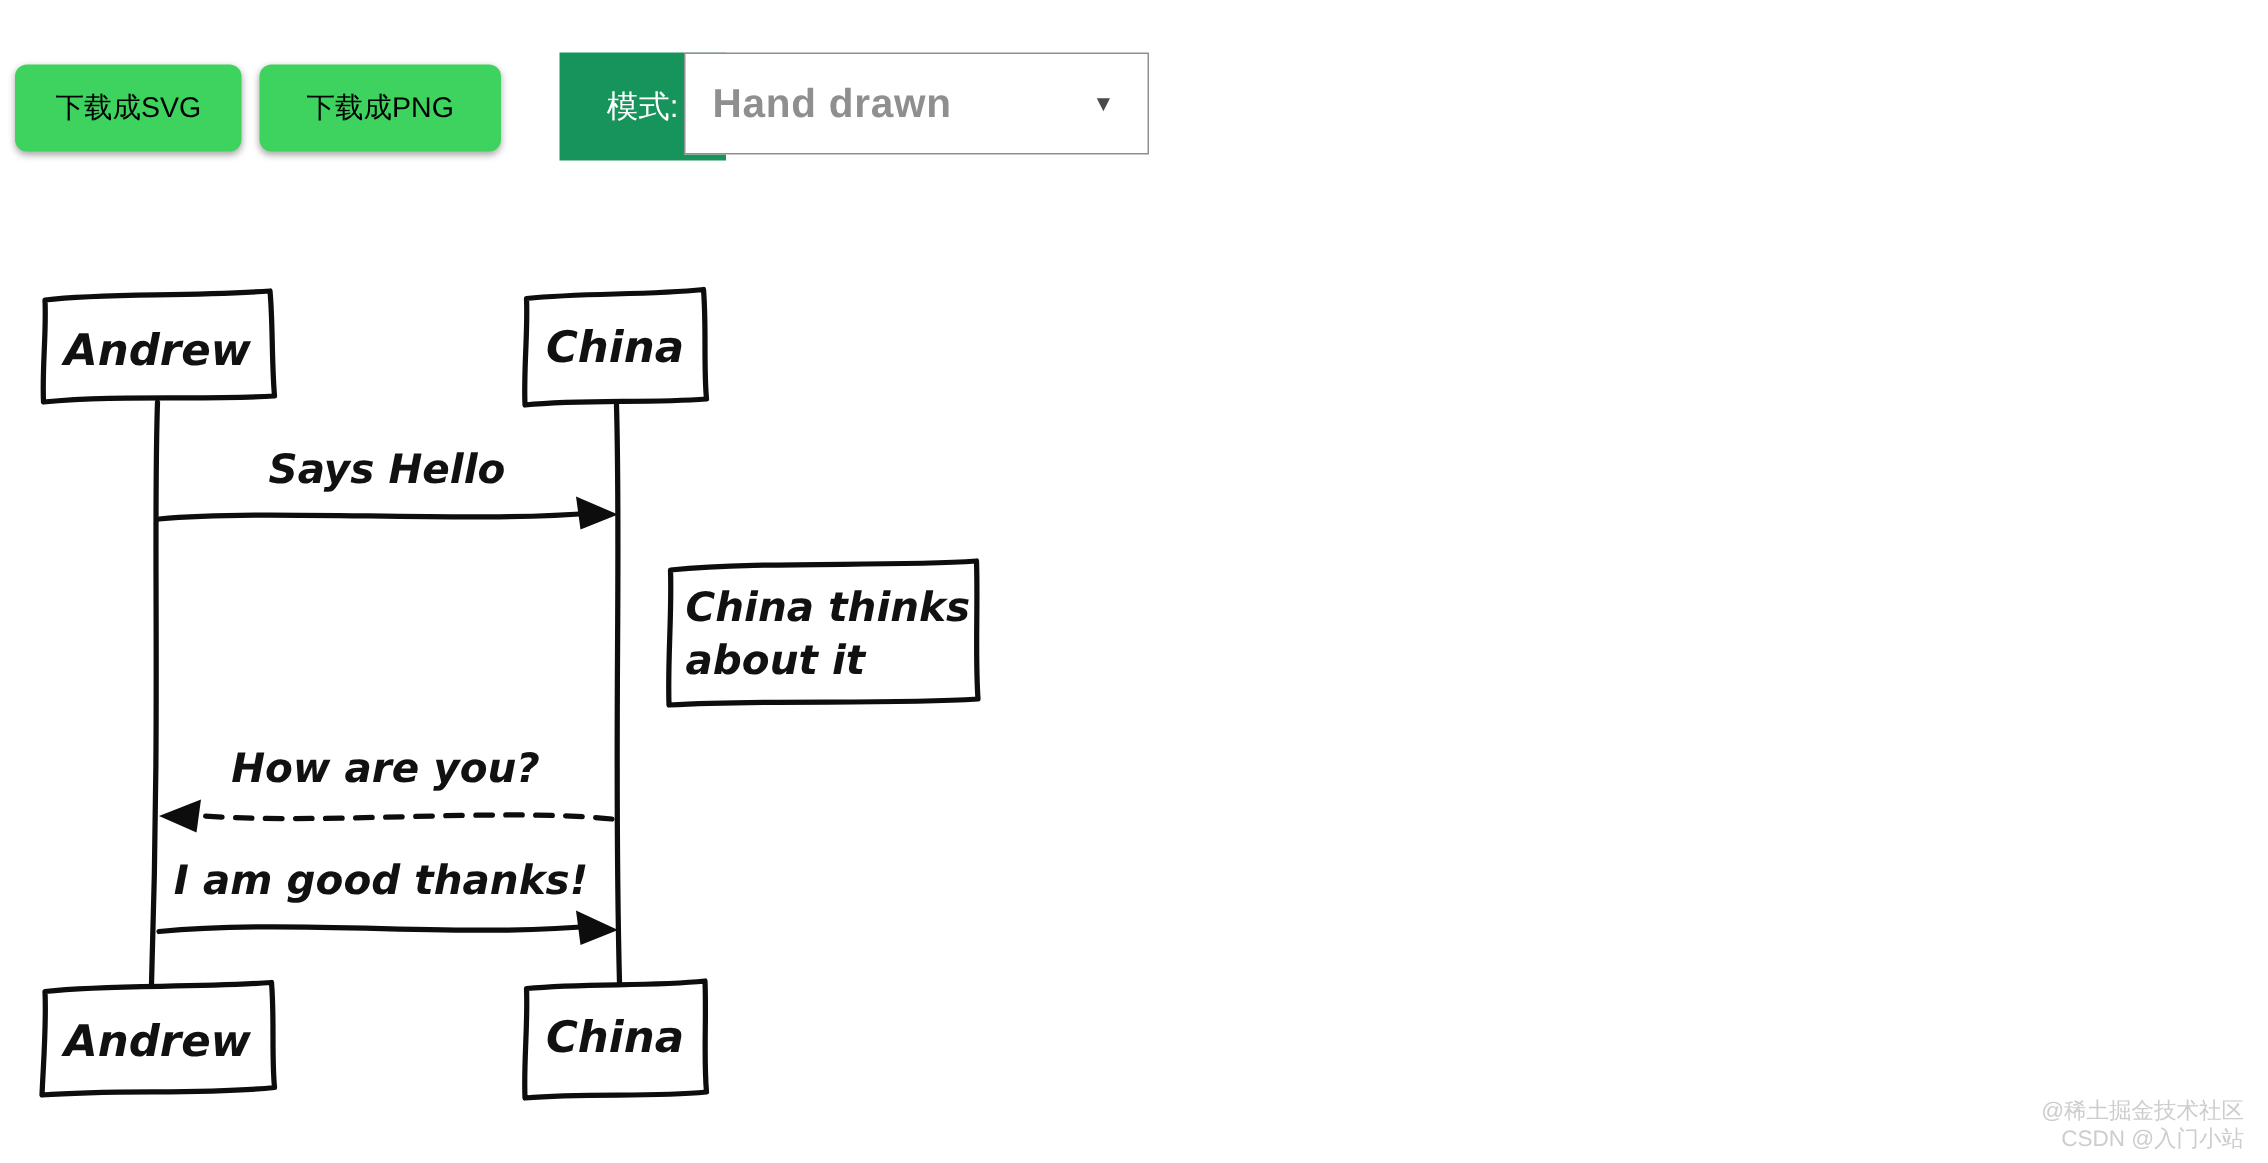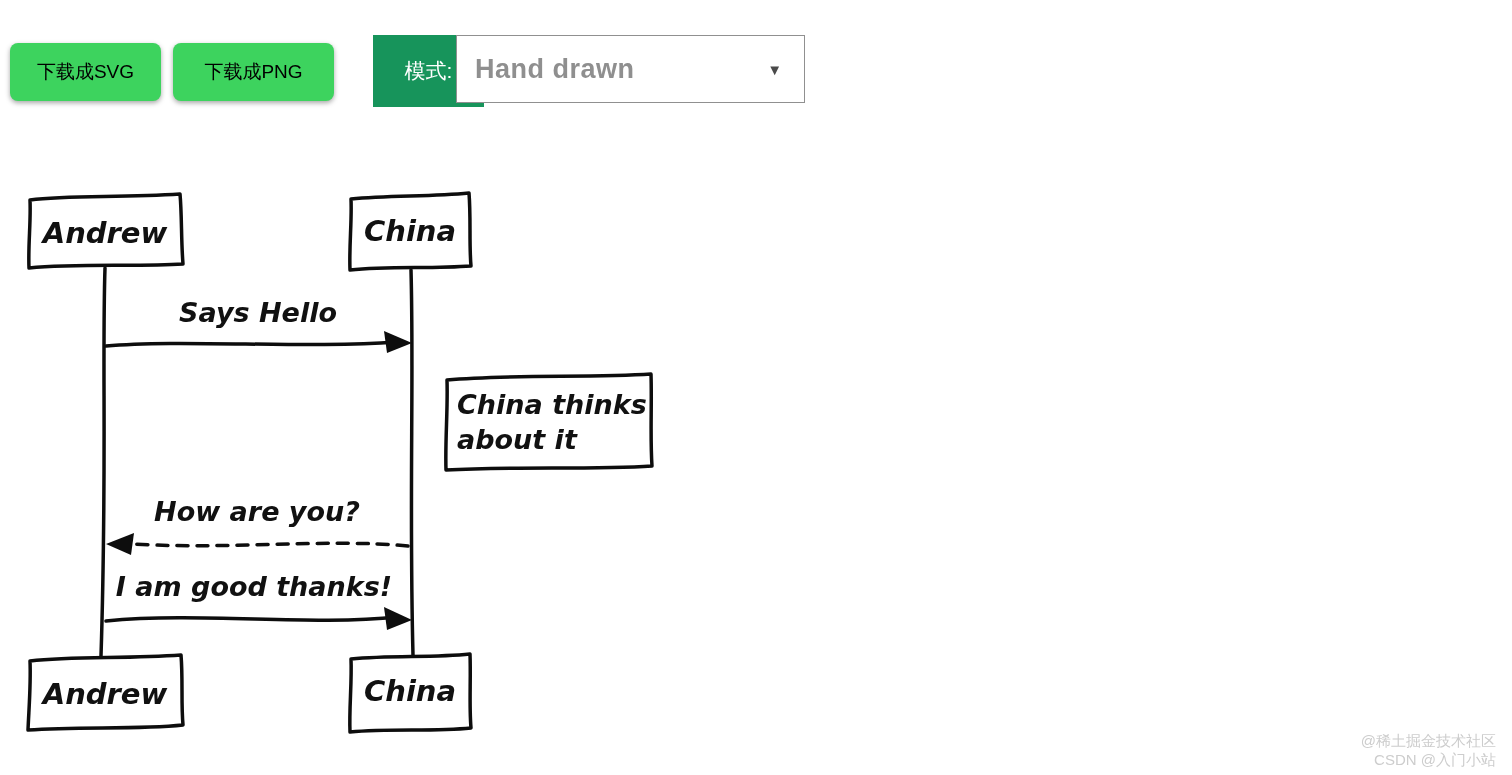--- a/index.html
+++ b/index.html
@@ -36,21 +36,21 @@
     font-size: 21px;
     display: flex;
     align-items: center;
     justify-content: center;
     margin-left: 38px;
   }
 
   .mode-select {
     position: absolute;
     left: 456px; top: 35px;
-    width: 349px; height: 68px;
+    width: 310px; height: 68px;
     background: #ffffff;
     border: 1px solid #909090;
     display: flex;
     align-items: center;
     cursor: pointer;
   }
   .mode-select .value {
     margin-left: 18px;
     font-size: 27px;
     font-weight: bold;

